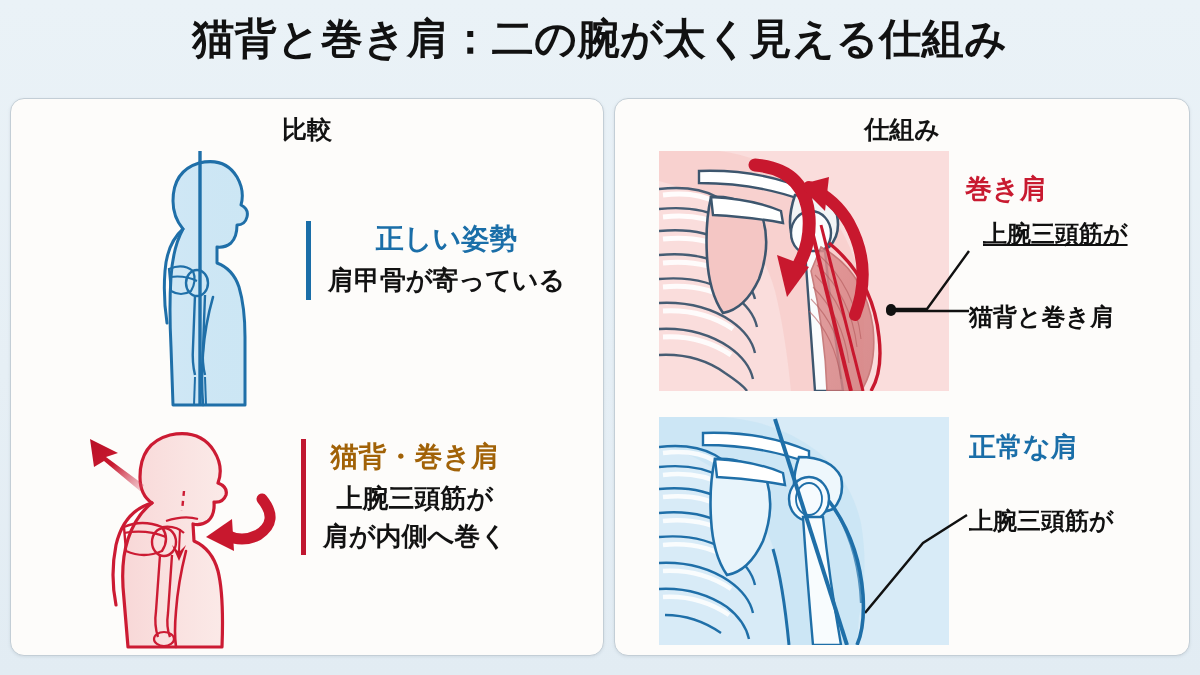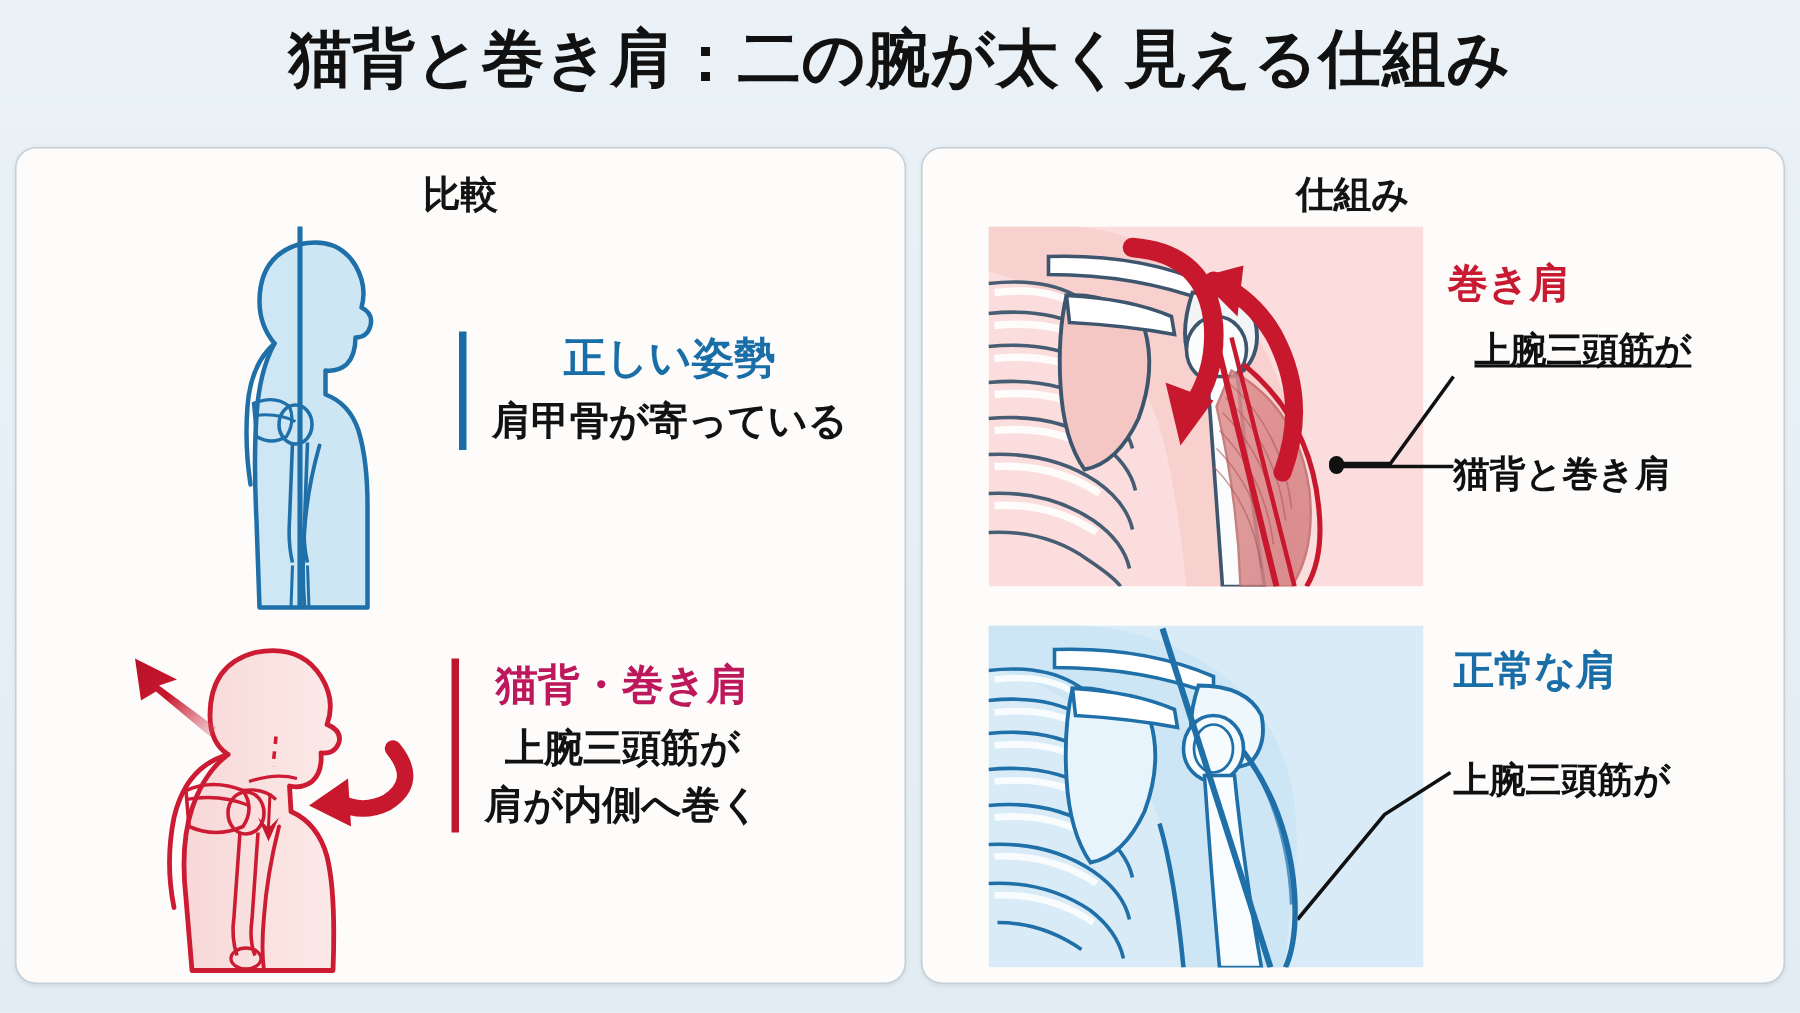--- a/index.html
+++ b/index.html
@@ -72,21 +72,21 @@
   .callout.red   { border-left: 5px solid #c01730; }
 
   .callout-title {
     font-size: 28px;
     font-weight: bold;
     line-height: 1.25;
     margin-bottom: 6px;
     white-space: nowrap;
   }
   .callout-title.blue { color: #1a6ea8; }
-  .callout-title.red  { color: #be185d; }
+  .callout-title.red  { color: #a16207; }
 
   .callout-line {
     font-size: 26px;
     font-weight: bold;
     color: #121212;
     line-height: 1.45;
     white-space: nowrap;
   }
 
   

